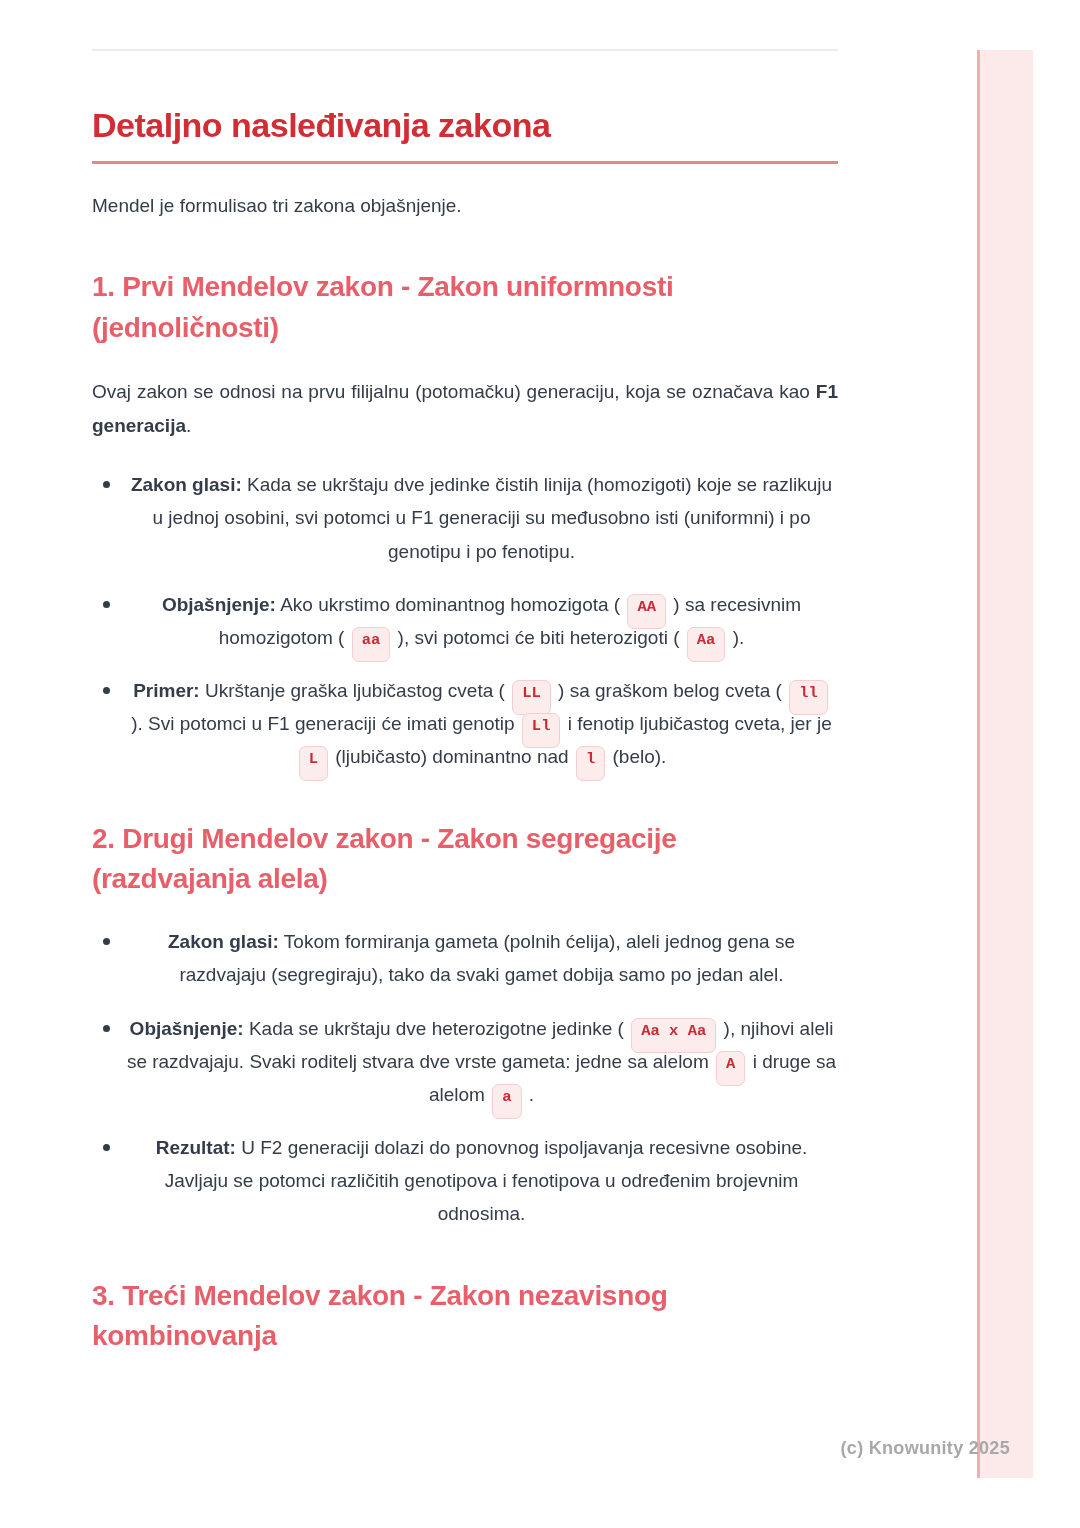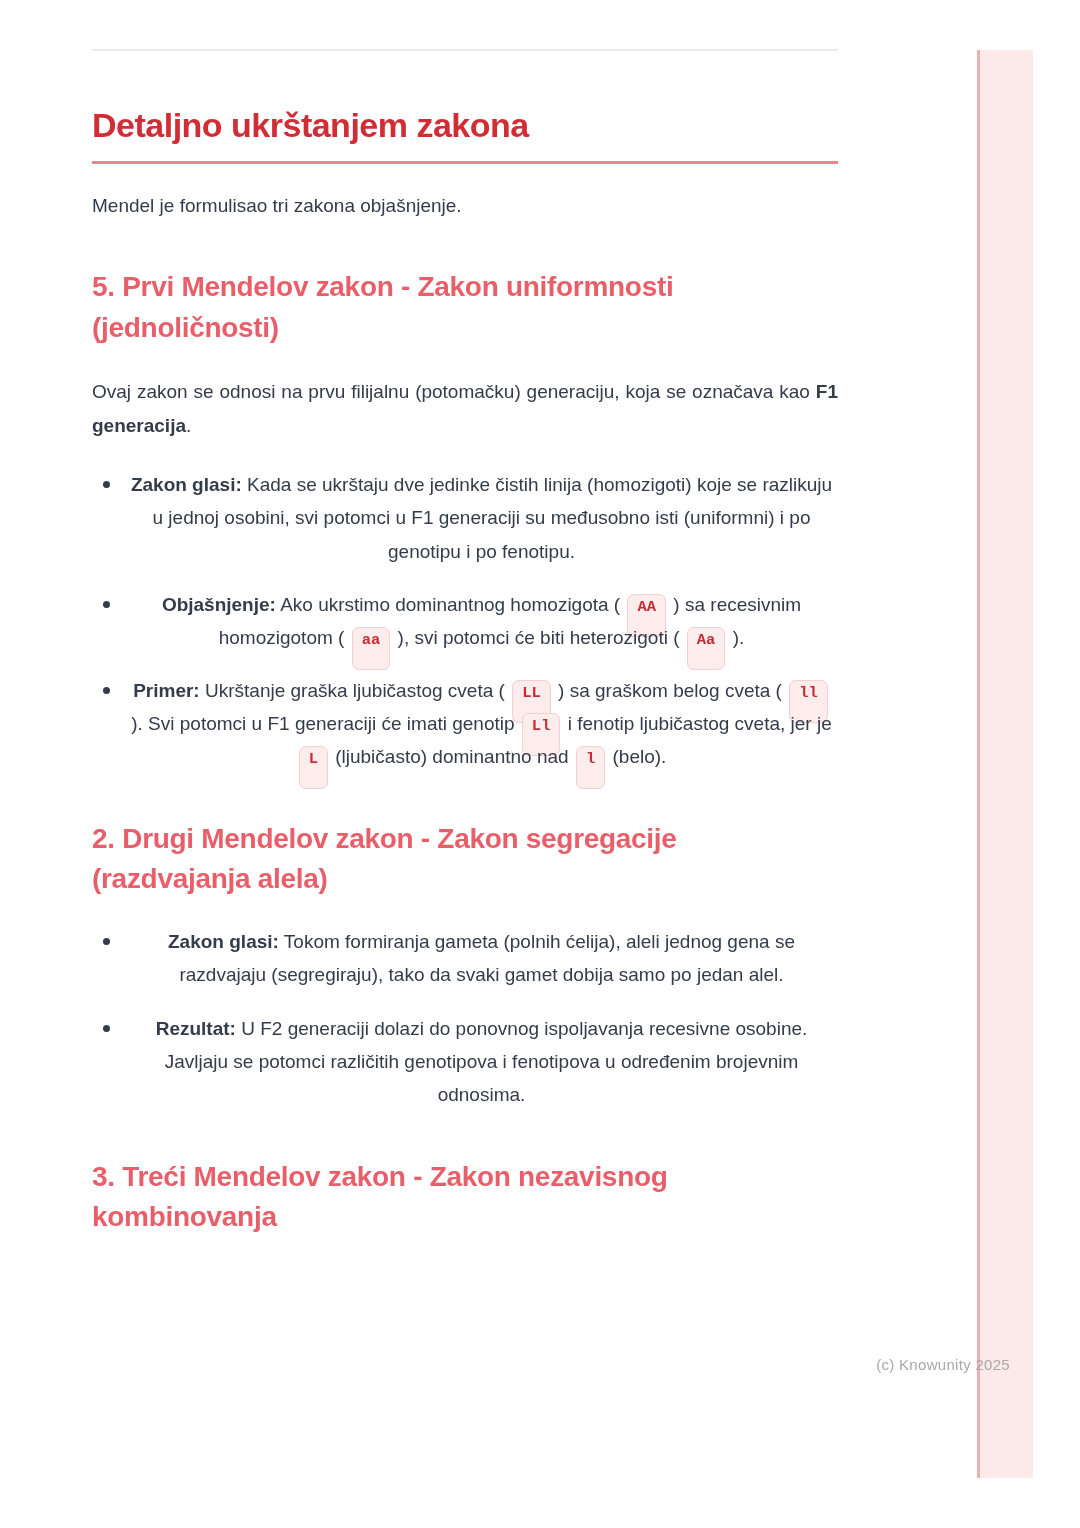--- a/index.html
+++ b/index.html
@@ -50,52 +50,53 @@
   }
   ul.sub-bullets > li::before{
     content:"";position:absolute;left:-23px;top:12px;width:7px;height:7px;
     border-radius:50%;background:transparent;border:2px solid var(--body-ink);
   }
   strong{font-weight:700;color:var(--body-ink);}
   code.badge{
     font-family:"Liberation Mono", monospace;font-weight:700;font-size:15.5px;
     color:var(--badge-red);background:var(--badge-bg);
     border:1px solid var(--badge-border);border-radius:7px;
-    padding:3px 9px 20px;margin:0 2px;white-space:nowrap;
+    padding:3px 9px 12px;margin:0 2px;white-space:nowrap;
   }
   .side-strip{
     position:absolute;left:977px;top:50px;width:53px;height:1428px;
     background:var(--strip-bg);border-left:3px solid var(--strip-border);
     z-index:1;
   }
   .page-footer{
-    position:absolute;top:1356px;right:70px;font-size:15px;
-    color:var(--footer-gray);z-index:2;letter-spacing:0.3px;
+    position:absolute;top:1438px;right:70px;font-size:18px;
+    color:var(--footer-gray);z-index:2;letter-spacing:0.3px;font-weight:bold;
   }
 </style>
 </head>
 <body>
 
 <div class="side-strip"></div>
 
 <div class="content">
   <div class="top-rule"></div>
-  <h1 class="doc-title">Detaljno ukrštanjem zakona</h1>
+  <h1 class="doc-title">Detaljno nasleđivanja zakona</h1>
   <div class="title-rule"></div>
   <p class="lede">Mendel je formulisao tri zakona objašnjenje.</p>
   <div id="sections">
-      <h2 class="section-heading">5. Prvi Mendelov zakon - Zakon uniformnosti (jednoličnosti)</h2>
+      <h2 class="section-heading">1. Prvi Mendelov zakon - Zakon uniformnosti (jednoličnosti)</h2>
       <p class="section-intro">Ovaj zakon se odnosi na prvu filijalnu (potomačku) generaciju, koja se označava kao <strong>F1 generacija</strong>.</p>
       <ul class="bullets">
         <li><strong>Zakon glasi:</strong> Kada se ukrštaju dve jedinke čistih linija (homozigoti) koje se razlikuju u jednoj osobini, svi potomci u F1 generaciji su međusobno isti (uniformni) i po genotipu i po fenotipu.</li>
         <li><strong>Objašnjenje:</strong> Ako ukrstimo dominantnog homozigota ( <code class="badge">AA</code> ) sa recesivnim homozigotom ( <code class="badge">aa</code> ), svi potomci će biti heterozigoti ( <code class="badge">Aa</code> ).</li>
         <li><strong>Primer:</strong> Ukrštanje graška ljubičastog cveta ( <code class="badge">LL</code> ) sa graškom belog cveta ( <code class="badge">ll</code> ). Svi potomci u F1 generaciji će imati genotip <code class="badge">Ll</code> i fenotip ljubičastog cveta, jer je <code class="badge">L</code> (ljubičasto) dominantno nad <code class="badge">l</code> (belo).</li>
       </ul>
       <h2 class="section-heading">2. Drugi Mendelov zakon - Zakon segregacije (razdvajanja alela)</h2>
       <ul class="bullets">
         <li><strong>Zakon glasi:</strong> Tokom formiranja gameta (polnih ćelija), aleli jednog gena se razdvajaju (segregiraju), tako da svaki gamet dobija samo po jedan alel.</li>
+        <li><strong>Objašnjenje:</strong> Kada se ukrštaju dve heterozigotne jedinke ( <code class="badge">Aa x Aa</code> ), njihovi aleli se razdvajaju. Svaki roditelj stvara dve vrste gameta: jedne sa alelom <code class="badge">A</code> i druge sa alelom <code class="badge">a</code> .</li>
         <li><strong>Rezultat:</strong> U F2 generaciji dolazi do ponovnog ispoljavanja recesivne osobine. Javljaju se potomci različitih genotipova i fenotipova u određenim brojevnim odnosima.</li>
       </ul>
       <h2 class="section-heading">3. Treći Mendelov zakon - Zakon nezavisnog kombinovanja</h2>
     </div>
 </div>
 
 <div class="page-footer">(c) Knowunity 2025</div>
 
 </body></html>

